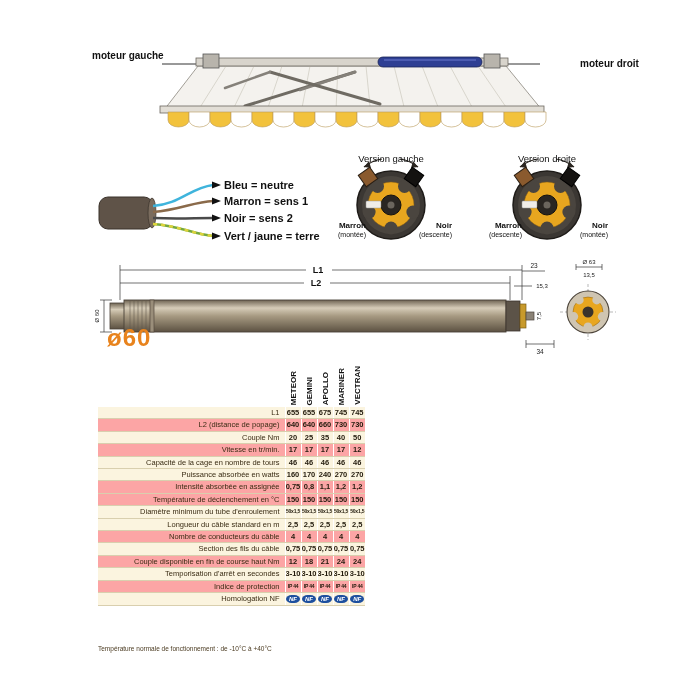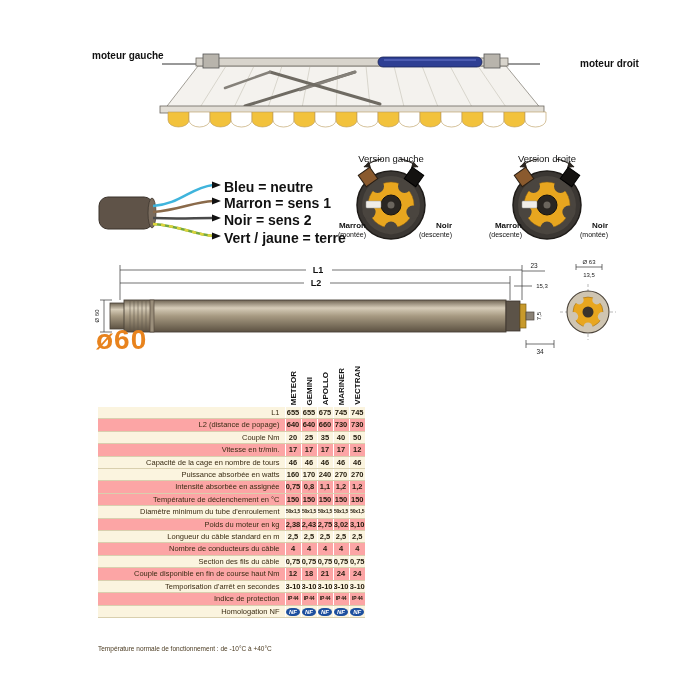--- a/index.html
+++ b/index.html
@@ -1,24 +1,24 @@
 <!DOCTYPE html>
 <html><head>
 <meta charset="utf-8">
 <style>
   * { margin:0; padding:0; box-sizing:border-box; }
   html,body { width:700px; height:700px; }
   body { font-family:"Liberation Sans",sans-serif; background:#fff; position:relative; overflow:hidden; }
   .abs { position:absolute; }
   .blk-lbl { font-size:10px; font-weight:bold; color:#111; white-space:nowrap; }
-  .wire-lbl { font-size:14px; font-weight:bold; color:#111; white-space:nowrap; }
+  .wire-lbl { font-size:11px; font-weight:bold; color:#111; white-space:nowrap; }
   .v-title { font-size:9.5px; font-weight:normal; color:#111; text-align:center; width:100%; }
   .v-wire { font-size:8px; font-weight:bold; color:#111; text-align:right; line-height:9px; }
   .v-dir { font-size:7px; font-weight:normal; }
-  .big-dia { font-size:28px; font-weight:bold; color:#e8831d; letter-spacing:1px; }
+  .big-dia { font-size:24px; font-weight:bold; color:#e8831d; letter-spacing:1px;margin-left:11px; }
   .footnote { font-size:6.5px; color:#4a3a20; }
 
   svg text { font-family:"Liberation Sans",sans-serif; }
   .dim { font-size:6.5px; fill:#222; }
   .dims { font-size:6px; fill:#222; }
   .dimb { font-size:9px; font-weight:bold; fill:#111; }
   .dimline { stroke:#333; stroke-width:0.7; }
 
   table.spec { border-collapse:collapse; table-layout:fixed; width:267px; color:#2a2014; }
   .spec th { height:52px; vertical-align:bottom; padding:0 0 2px 0; background:#fff; }
@@ -339,28 +339,20 @@
           <td class="rv">150</td>
         </tr>
         <tr class="r-odd">
           <td class="rl">Diamètre minimum du tube d'enroulement</td>
           <td class="rv tiny">50x1,5</td>
           <td class="rv tiny">50x1,5</td>
           <td class="rv tiny">50x1,5</td>
           <td class="rv tiny">50x1,5</td>
           <td class="rv tiny">50x1,5</td>
         </tr>
-        <tr class="r-even">
-          <td class="rl">Poids du moteur en kg</td>
-          <td class="rv">2,38</td>
-          <td class="rv">2,43</td>
-          <td class="rv">2,75</td>
-          <td class="rv">3,02</td>
-          <td class="rv">3,10</td>
-        </tr>
         <tr class="r-odd">
           <td class="rl">Longueur du câble standard en m</td>
           <td class="rv">2,5</td>
           <td class="rv">2,5</td>
           <td class="rv">2,5</td>
           <td class="rv">2,5</td>
           <td class="rv">2,5</td>
         </tr>
         <tr class="r-even">
           <td class="rl">Nombre de conducteurs du câble</td>

